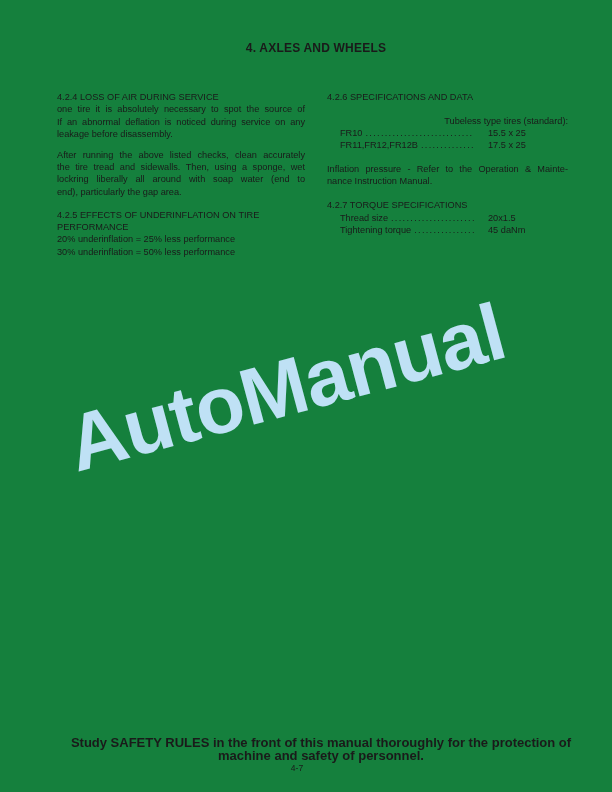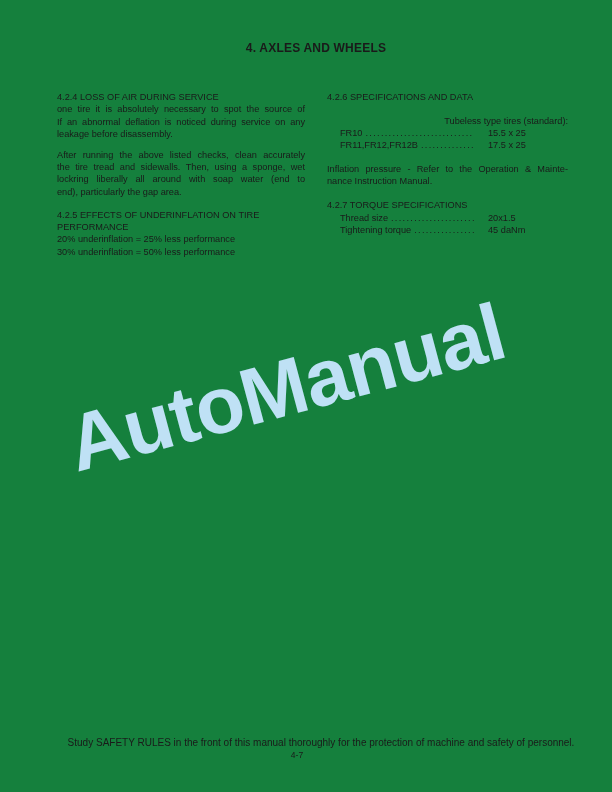--- a/index.html
+++ b/index.html
@@ -77,21 +77,21 @@
 
   
   .page-footer {
     position: absolute;
     top: 736px; left: 0; right: 0;
     padding-right: 18px;
     text-align: center;
     line-height: 13px;
     z-index: 1;
   }
-  .footer-note { font-size: 10px; font-weight: normal; margin-left: 48px; }
+  .footer-note { font-size: 13px; font-weight: bold; margin-left: 48px; }
   .page-number { font-size: 8.5px; }
 </style>
 </head>
 <body>
 
 <div class="page">
 
   <div class="page-header">4. AXLES AND WHEELS</div>
 
   <div class="watermark" style="color: rgb(191, 225, 245);">AutoManual</div>

